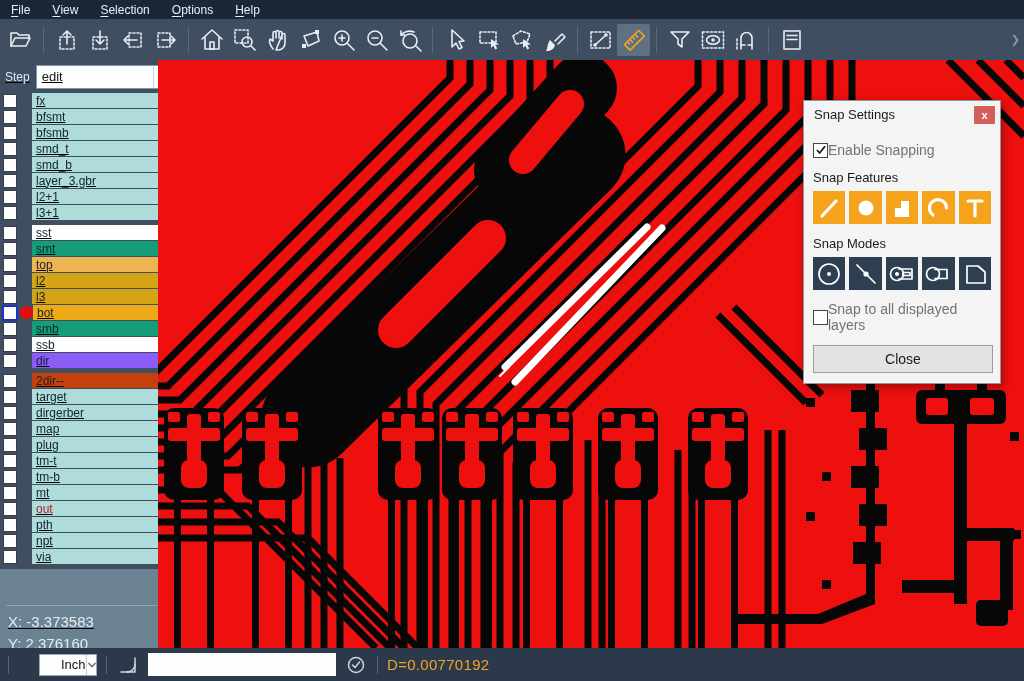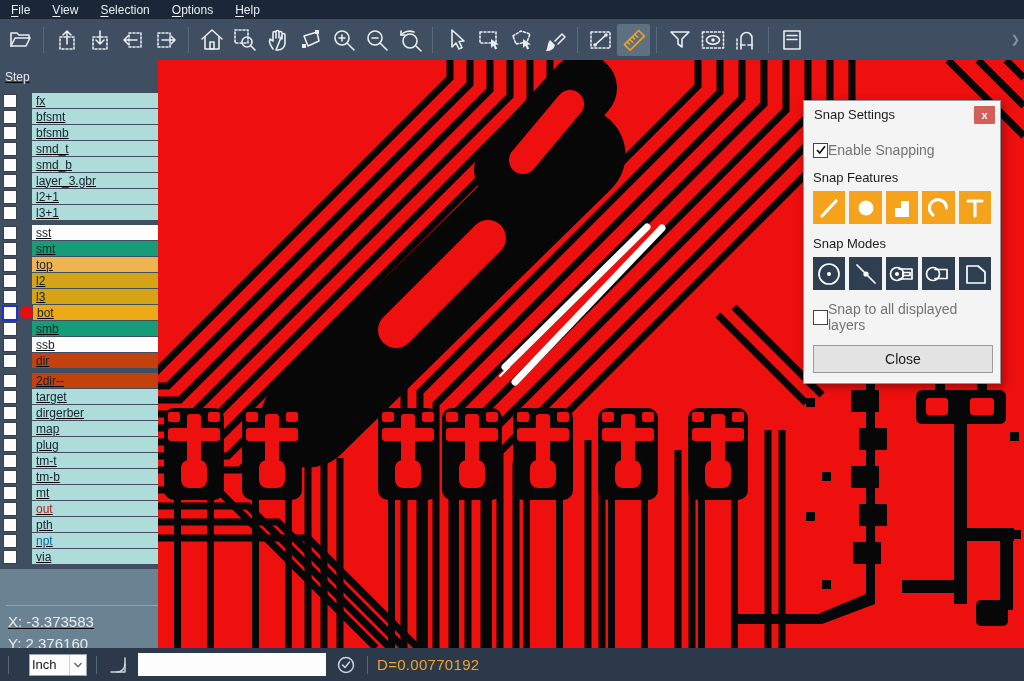--- a/index.html
+++ b/index.html
@@ -38,21 +38,21 @@
   .coords::before{content:"";position:absolute;left:6px;right:6px;top:36px;height:1px;background:#8fa3b0;}
   .coordline{color:#e6edf2;font-size:15px;line-height:22px;}
 
   
   .canvas{position:absolute;left:158px;top:60px;width:866px;height:588px;}
   .canvas svg{display:block;}
 
   
   .statusbar{position:absolute;left:0;top:648px;width:1024px;height:33px;background:#2b394b;display:flex;align-items:center;}
   .sdiv{width:1px;height:18px;background:#55677a;margin:0 9px;flex:0 0 auto;}
-  .unitbox{width:58px;height:22px;background:#fdfdfd;border:1px solid #9aa7b4;display:flex;align-items:center;font-size:13px;color:#141414;padding-left:2px;box-sizing:border-box;margin-left:11px;}
+  .unitbox{width:58px;height:22px;background:#fdfdfd;border:1px solid #9aa7b4;display:flex;align-items:center;font-size:13px;color:#141414;padding-left:21px;box-sizing:border-box;margin-left:21px;}
   .unitbox .chev{margin-left:auto;border-left:1px solid #c9d2d9;height:100%;width:16px;display:flex;align-items:center;justify-content:center;}
   .sicon{width:24px;height:24px;display:flex;align-items:center;justify-content:center;flex:0 0 auto;}
   .sicon svg{stroke:#cdd6df;fill:none;stroke-width:1.5;stroke-linecap:round;stroke-linejoin:round;}
   .sinput{width:188px;height:23px;border:none;background:#fdfdfd;margin-left:8px;font-size:13px;padding:0 5px;box-sizing:border-box;}
   .dtext{color:#f0a42a;font-size:15px;letter-spacing:.3px;}
 
   
   .dialog{position:absolute;left:803px;top:100px;width:198px;background:#f4f4f4;border:1px solid #8d979e;box-shadow:2px 3px 8px rgba(0,0,0,.35);box-sizing:border-box;z-index:5;}
   .dtitle{height:27px;display:flex;align-items:center;padding:0 5px 0 10px;}
   .dtitle-text{font-size:13px;color:#1b1b1b;flex:1;}
@@ -228,20 +228,28 @@
           <rect x="5" y="4" width="16" height="18"></rect>
           <path d="M8 8.5 h10 M8 12.5 h10"></path>
         </svg>
       </div>
     <div class="toverflow">❯</div>
   </div>
 
   <div class="sidebar">
     <div class="steprow">
       <span class="steplabel">Step</span>
+      <div class="stepselect">
+        <span>edit</span>
+        <span class="chev">
+            <svg width="11" height="9" viewBox="0 0 11 9">
+              <path d="M1.5 2 L5.5 6.5 L9.5 2" fill="none" stroke="#5b6b78" stroke-width="1.5"></path>
+            </svg>
+          </span>
+      </div>
     </div>
     <div class="layerlist">
         <div class="lgroup">
           <div class="lrow">
             <span class="lcb"></span>
             <span class="ldot"></span>
             <span class="lcell" style="background:#aedcdb;color:#14222e">
               <span class="lname">fx</span>
             </span>
           </div>
@@ -349,21 +357,21 @@
           <div class="lrow">
             <span class="lcb"></span>
             <span class="ldot"></span>
             <span class="lcell" style="background:#fdfdfd;color:#14222e">
               <span class="lname">ssb</span>
             </span>
           </div>
           <div class="lrow">
             <span class="lcb"></span>
             <span class="ldot"></span>
-            <span class="lcell" style="background:#c2410c;color:#14222e">
+            <span class="lcell" style="background:#8b5cf6;color:#14222e">
               <span class="lname">dir</span>
             </span>
           </div>
         </div>
         <div class="lgroup">
           <div class="lrow">
             <span class="lcb"></span>
             <span class="ldot"></span>
             <span class="lcell" style="background:#c2410c;color:#14222e">
               <span class="lname">2dir--</span>
@@ -428,21 +436,21 @@
           <div class="lrow">
             <span class="lcb"></span>
             <span class="ldot"></span>
             <span class="lcell" style="background:#aedcdb;color:#14222e">
               <span class="lname">pth</span>
             </span>
           </div>
           <div class="lrow">
             <span class="lcb"></span>
             <span class="ldot"></span>
-            <span class="lcell" style="background:#aedcdb;color:#0369a1">
+            <span class="lcell" style="background:#aedcdb;color:#0f172a">
               <span class="lname">npt</span>
             </span>
           </div>
           <div class="lrow">
             <span class="lcb"></span>
             <span class="ldot"></span>
             <span class="lcell" style="background:#aedcdb;color:#14222e">
               <span class="lname">via</span>
             </span>
           </div>

